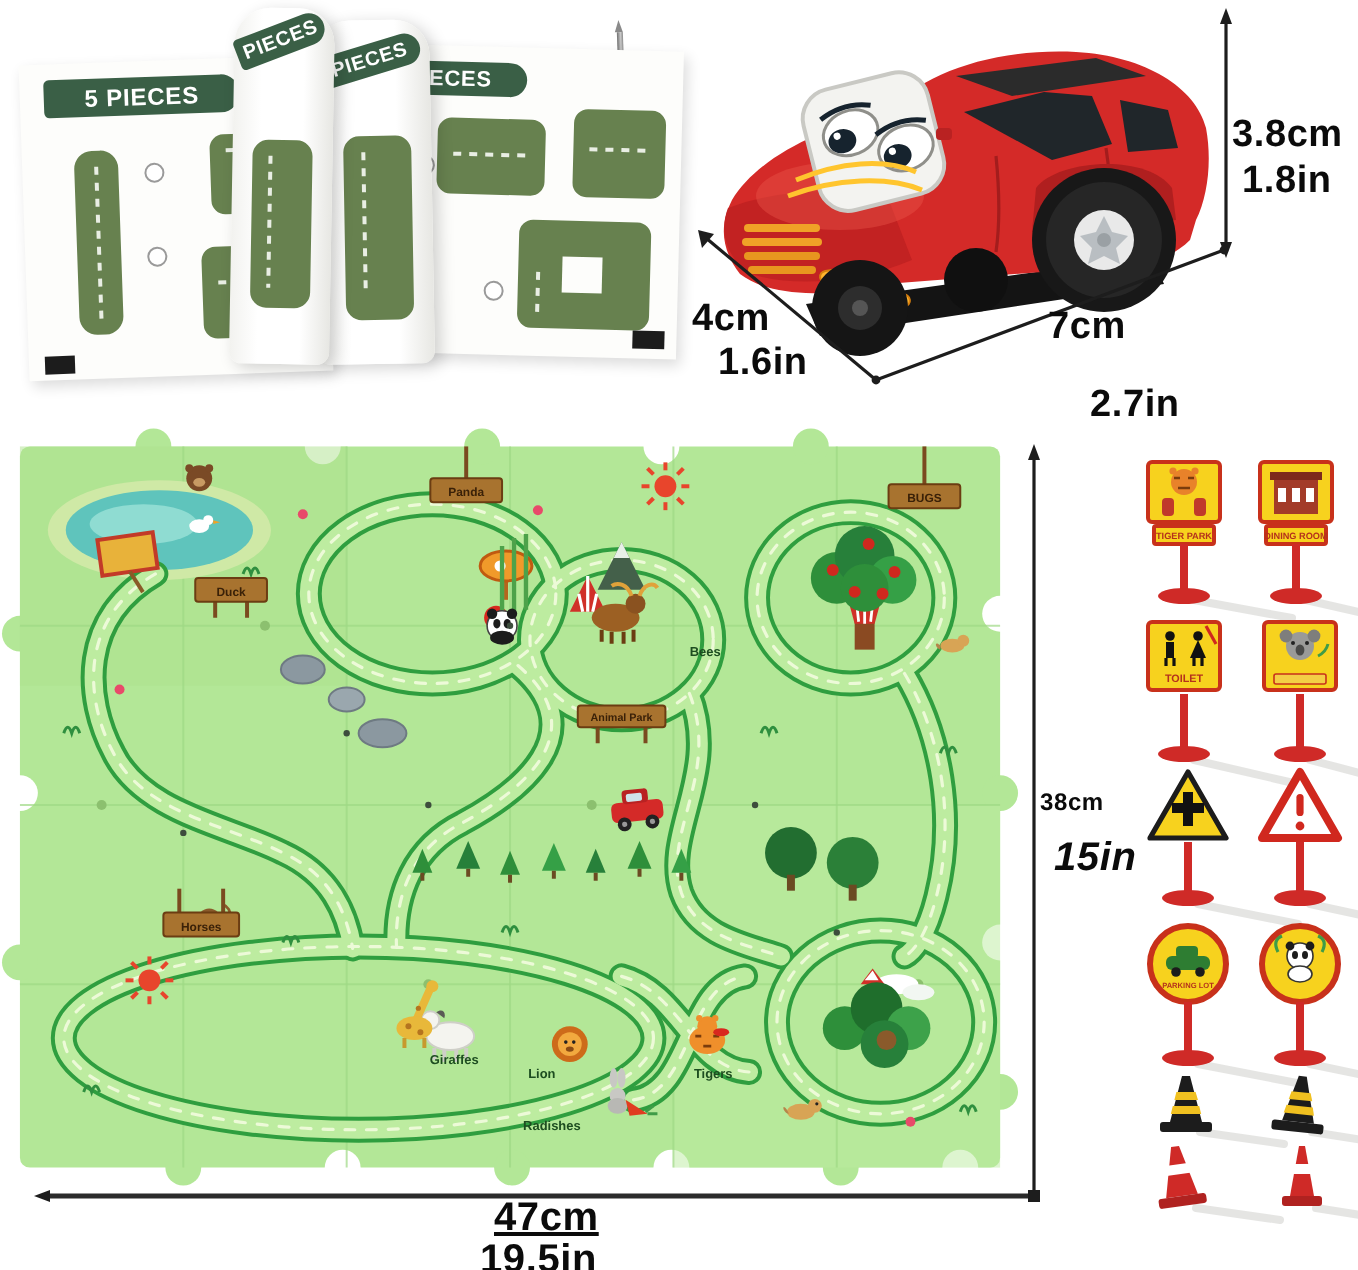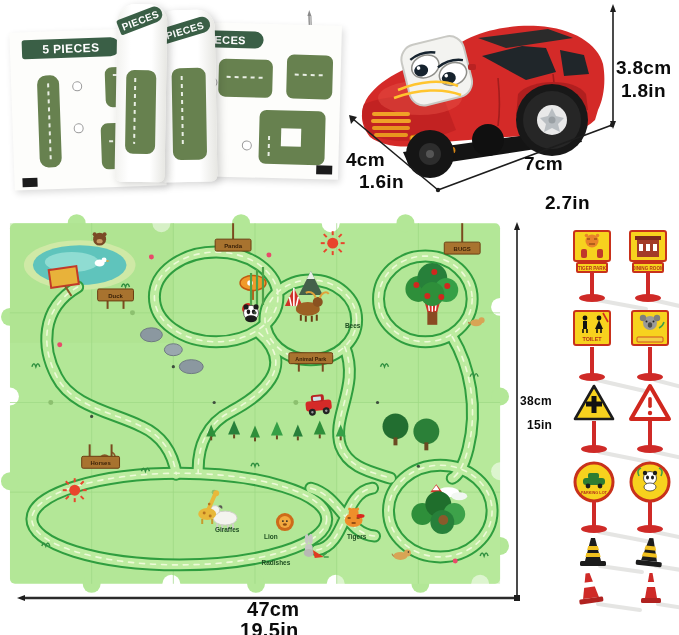--- a/index.html
+++ b/index.html
@@ -527,22 +527,22 @@
 
   <svg style="position:absolute;left:0;top:210px;" width="679" height="425" viewBox="0 0 679 425">
     <line class="dimline" x1="517" y1="17" x2="517" y2="388"></line>
     <polygon class="arrow" points="517,12 514,20 520,20"></polygon>
     <line class="dimline-thick" x1="22" y1="388" x2="517" y2="388"></line>
     <polygon class="arrow" points="17,388 25,385 25,391"></polygon>
     <rect class="arrow" x="514" y="385" width="6" height="6"></rect>
   </svg>
 
   <div class="dimtext" style="left:520px;top:394px;font-size:12px;">38cm</div>
-  <div class="dimtext" style="left:527px;top:418px;font-size:12px;">15in</div>
-  <div class="dimtext" style="left:247px;top:598px;font-size:20px;">47cm</div>
+  <div class="dimtext" style="left:527px;top:418px;font-size:20px;font-style:italic;">15in</div>
+  <div class="dimtext" style="left:247px;top:598px;font-size:20px;text-decoration:underline;">47cm</div>
   <div class="dimtext" style="left:240px;top:619px;font-size:20px;">19.5in</div>
 
   <div>
 
     <div class="sign" style="left:571px;top:230px;">
       <svg width="42" height="74" viewBox="0 0 42 74">
         <path class="shadowline" d="M 26,70 L 75,79"></path>
         <rect class="plate" x="3" y="1" width="36" height="30" rx="2"></rect>
         <circle cx="21" cy="11" r="6.5" fill="#e8822a"></circle>
         <path d="M16,9 h3 M23,9 h3 M18,14 h6" stroke="#7a3c0c" stroke-width="1.2"></path>

